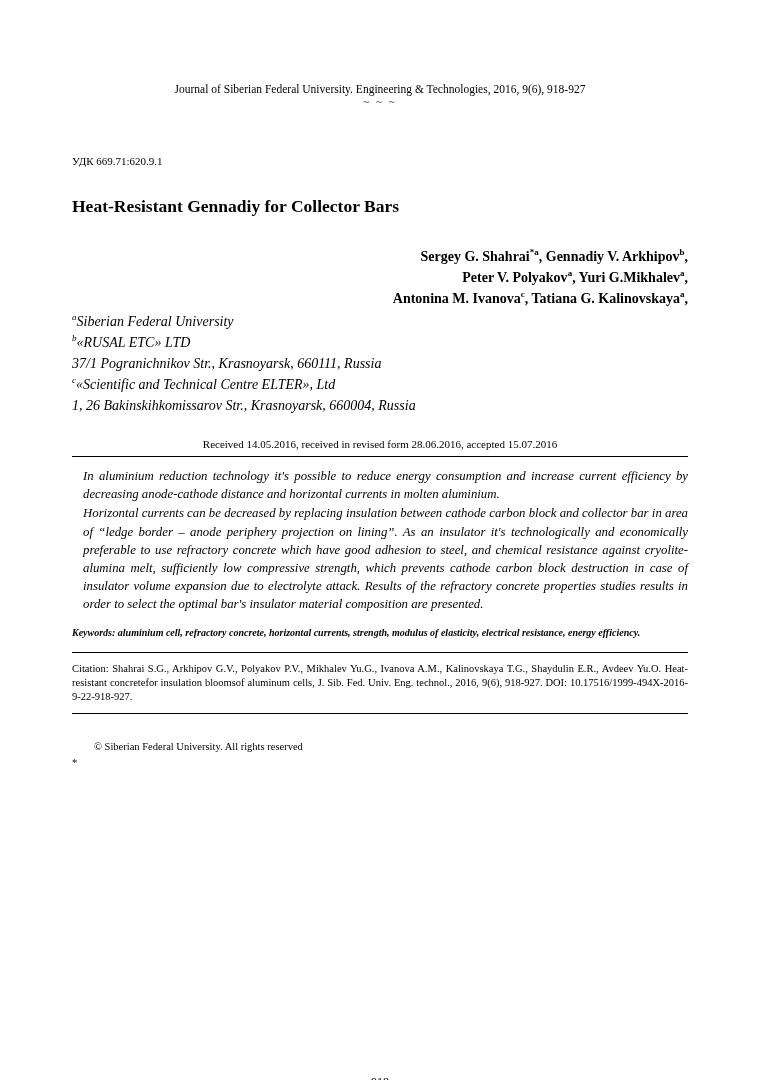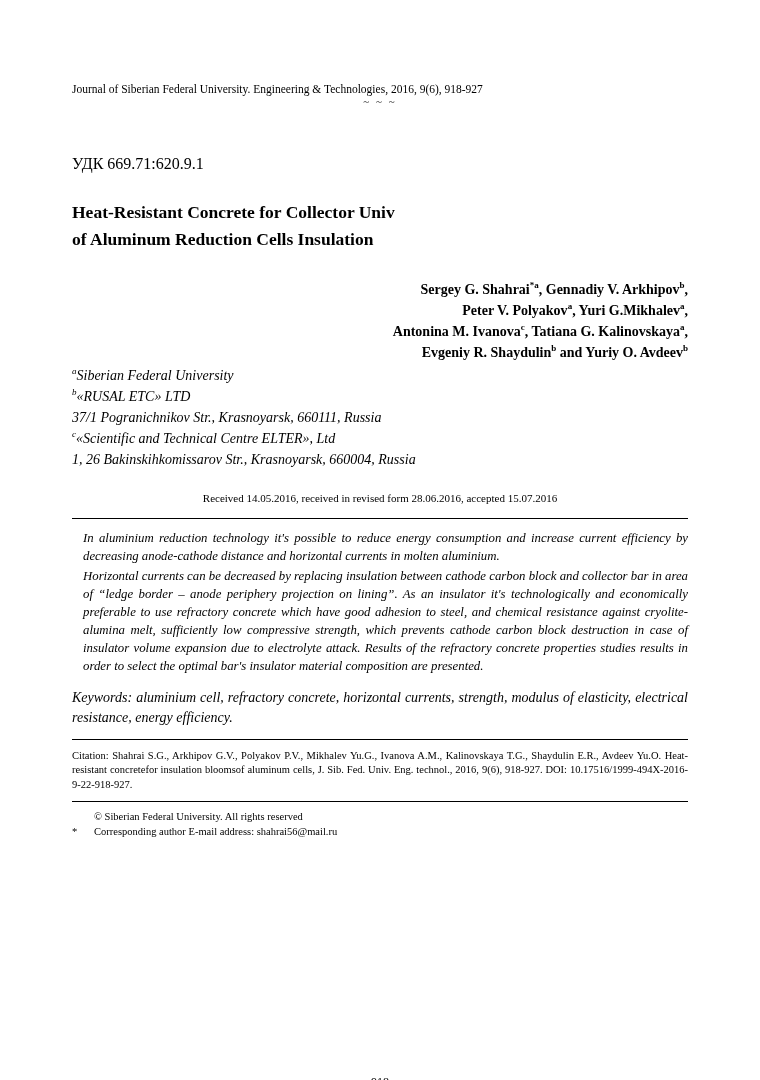--- a/index.html
+++ b/index.html
@@ -18,36 +18,36 @@
   .page {
     position: relative;
     width: 760px;
     height: 1080px;
     box-sizing: border-box;
     padding: 0 72px;
   }
 
   
   .running-head {
-    text-align: left;
+    text-align: center;
     font-size: 11.5px;
     margin-top: 82px;
     line-height: 1.3;
   }
   .tilde-row {
     text-align: center;
     font-size: 11px;
     letter-spacing: 2px;
     margin-top: -2px;
     color: #222;
   }
 
   
   .udc {
-    font-size: 16px;
+    font-size: 11px;
     margin-top: 48px;
   }
 
   
   .title {
     font-size: 17.5px;
     font-weight: bold;
     line-height: 1.55;
     margin-top: 26px;
   }
@@ -78,21 +78,21 @@
     font-size: 9px;
     vertical-align: super;
     font-style: italic;
   }
 
   
   .received {
     text-align: center;
     font-size: 11px;
     margin-top: 22px;
-    margin-bottom: 14px;
+    margin-bottom: 6px;
   }
 
   hr.rule {
     border: none;
     border-top: 1px solid #000;
     margin: 0;
   }
 
   
   .abstract {
@@ -103,41 +103,42 @@
     margin-top: 10px;
   }
   .abstract p {
     margin: 0 0 0 11px;
   }
   .abstract p + p {
     margin-top: 1px;
   }
   .keywords {
     font-style: italic;
-    font-size: 14px;
+    font-size: 10px;
     line-height: 1.42;
     text-align: justify;
     margin-top: 13px;
     margin-bottom: 11px;
+    font-weight: bold;
   }
 
   
   .citation {
     font-size: 10.5px;
     line-height: 1.35;
     text-align: justify;
     margin-top: 9px;
     margin-bottom: 9px;
   }
 
   
   .footnotes {
     font-size: 10.5px;
     line-height: 1.5;
-    margin-top: 7px;
+    margin-top: 25px;
   }
   .footnote-row {
     display: flex;
   }
   .footnote-star {
     width: 22px;
     flex: 0 0 22px;
   }
   .copyright-line {
     padding-left: 22px;
@@ -157,29 +158,27 @@
 <body>
 
 <div class="page">
 
   <div class="running-head">Journal of Siberian Federal University. Engineering &amp; Technologies, 2016, 9(6), 918-927</div>
   <div class="tilde-row">~ ~ ~</div>
 
   <div class="udc">УДК 669.71:620.9.1</div>
 
   <div class="title">
-    <div>Heat-Resistant Concrete for Collector Univ</div>
-    <div>of Aluminum Reduction Cells Insulation</div>
+    <div>Heat-Resistant Gennadiy for Collector Bars</div>
   </div>
 
   <div class="authors">
     <div><span>Sergey G. Shahrai</span><sup>*a</sup><span>, Gennadiy V. Arkhipov</span><sup>b</sup><span>,</span></div>
     <div><span>Peter V. Polyakov</span><sup>a</sup><span>, Yuri G.Mikhalev</span><sup>a</sup><span>,</span></div>
     <div><span>Antonina M. Ivanova</span><sup>c</sup><span>, Tatiana G. Kalinovskaya</span><sup>a</sup><span>,</span></div>
-    <div><span>Evgeniy R. Shaydulin</span><sup>b</sup><span> and Yuriy O. Avdeev</span><sup>b</sup></div>
   </div>
 
   <div class="affiliations">
     <div><sup>a</sup><span>Siberian Federal University</span></div>
     <div><sup>b</sup><span>«RUSAL ETC» LTD</span></div>
     <div><sup></sup><span>37/1 Pogranichnikov Str., Krasnoyarsk, 660111, Russia</span></div>
     <div><sup>c</sup><span>«Scientific and Technical Centre ELTER», Ltd</span></div>
     <div><sup></sup><span>1, 26 Bakinskihkomissarov Str., Krasnoyarsk, 660004, Russia</span></div>
   </div>
 
@@ -197,19 +196,18 @@
   <hr class="rule">
 
   <div class="citation">Citation: Shahrai S.G., Arkhipov G.V., Polyakov P.V., Mikhalev Yu.G., Ivanova A.M., Kalinovskaya T.G., Shaydulin E.R., Avdeev Yu.O. Heat-resistant concretefor insulation bloomsof aluminum cells, J. Sib. Fed. Univ. Eng. technol., 2016, 9(6), 918-927. DOI: 10.17516/1999-494X-2016-9-22-918-927.</div>
 
   <hr class="rule">
 
   <div class="footnotes">
     <div class="copyright-line">© Siberian Federal University. All rights reserved</div>
     <div class="footnote-row">
       <div class="footnote-star">*</div>
-      <div>Corresponding author E-mail address: shahrai56@mail.ru</div>
     </div>
   </div>
 
   <div class="page-number">– 918 –</div>
 
 </div>
 
 </body></html>

